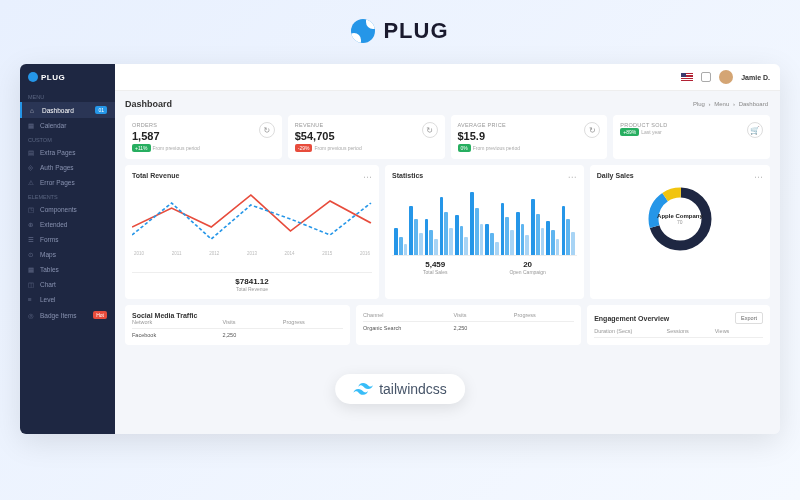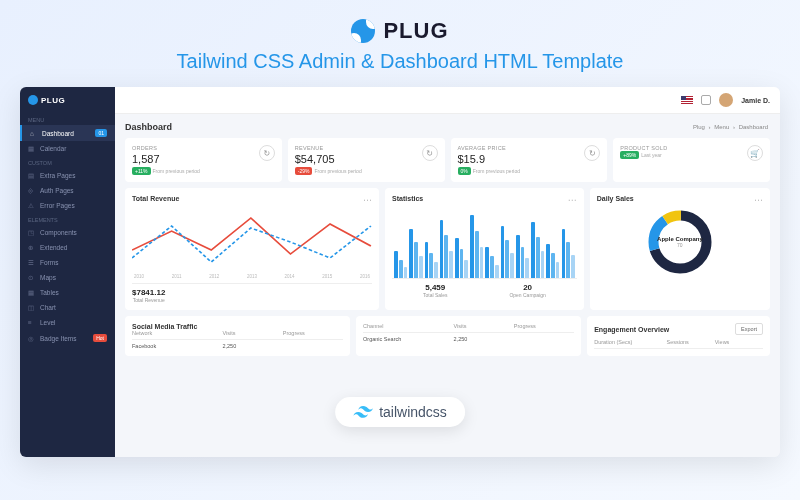--- a/index.html
+++ b/index.html
@@ -30,37 +30,37 @@
 .topbar-avatar{width:14px;height:14px;background:#d4a574;border-radius:50%}
 .topbar-user{font-weight:600;color:#333}
 .content{padding:8px 10px;flex:1;overflow:hidden}
 .page-header{display:flex;justify-content:space-between;align-items:center;margin-bottom:6px}
 .page-title{font-size:9px;font-weight:600;color:#333}
 .breadcrumb{font-size:6px;color:#888}
 .breadcrumb span{margin:0 2px}
 .stats-row{display:flex;gap:6px;margin-bottom:6px}
 .stat-card{background:#fff;border-radius:4px;padding:7px;flex:1;position:relative}
 .stat-label{font-size:5.5px;color:#999;text-transform:uppercase;letter-spacing:0.3px}
-.stat-value{font-size:11px;font-weight:400;color:#222;margin:2px 0}
+.stat-value{font-size:11px;font-weight:700;color:#222;margin:2px 0}
 .stat-change{font-size:5px;display:flex;align-items:center;gap:2px}
 .stat-pill{padding:1px 3px;border-radius:2px;color:#fff}
 .stat-pill.green{background:#27ae60}
 .stat-pill.red{background:#e74c3c}
 .stat-note{color:#aaa}
 .stat-icon{position:absolute;top:7px;right:7px;width:16px;height:16px;border:1px solid #ddd;border-radius:50%;display:flex;align-items:center;justify-content:center;font-size:8px;color:#999}
 .charts-row{display:flex;gap:6px;margin-bottom:6px}
 .chart-card{background:#fff;border-radius:4px;padding:7px;position:relative}
 .chart-card.rev{flex:1.3}
 .chart-card.stats{flex:1}
 .chart-card.daily{flex:0.9}
 .chart-title{font-size:7px;font-weight:600;color:#333;margin-bottom:4px}
 .chart-menu{position:absolute;top:7px;right:7px;color:#aaa;font-size:9px;cursor:pointer}
 .line-chart{height:68px;position:relative}
 .line-chart svg{width:100%;height:100%}
-.line-footer{display:flex;gap:20px;margin-top:4px;padding-top:4px;border-top:1px solid #eee}
+.line-footer{display:flex;justify-content:center;gap:20px;margin-top:16px;padding-top:4px;border-top:1px solid #eee}
 .line-footer-item{text-align:center}
 .line-footer-val{font-size:8px;font-weight:700;color:#222}
 .line-footer-lbl{font-size:5px;color:#999}
 .bar-chart{height:72px;display:flex;align-items:flex-end;gap:2px;padding:0 2px}
 .bar-group{flex:1;display:flex;gap:1px;align-items:flex-end;height:100%}
 .bar{flex:1;border-radius:1px 1px 0 0}
 .bar.b1{background:#2596e8}
 .bar.b2{background:#5eb5f0}
 .bar.b3{background:#a8d4f5}
 .bar-footer{display:flex;justify-content:space-around;padding-top:4px;border-top:1px solid #eee}
@@ -89,21 +89,20 @@
 .axis-labels{display:flex;justify-content:space-between;font-size:4.5px;color:#bbb;padding:0 2px}
 </style>
 </head>
 <body>
 
 <div class="hero">
   <div class="hero-logo">
     <div class="hero-logo-icon"></div>
     <div class="hero-logo-text">PLUG</div>
   </div>
-  <div class="hero-subtitle">Tailwind CSS Admin &amp; Dashboard HTML Template</div>
 </div>
 
 <div class="dashboard">
 
   <div class="sidebar">
     <div class="sidebar-logo">
       <div class="sidebar-logo-icon"></div>
       <span class="sidebar-logo-text">PLUG</span>
     </div>
     <div class="sidebar-section">Menu</div>

